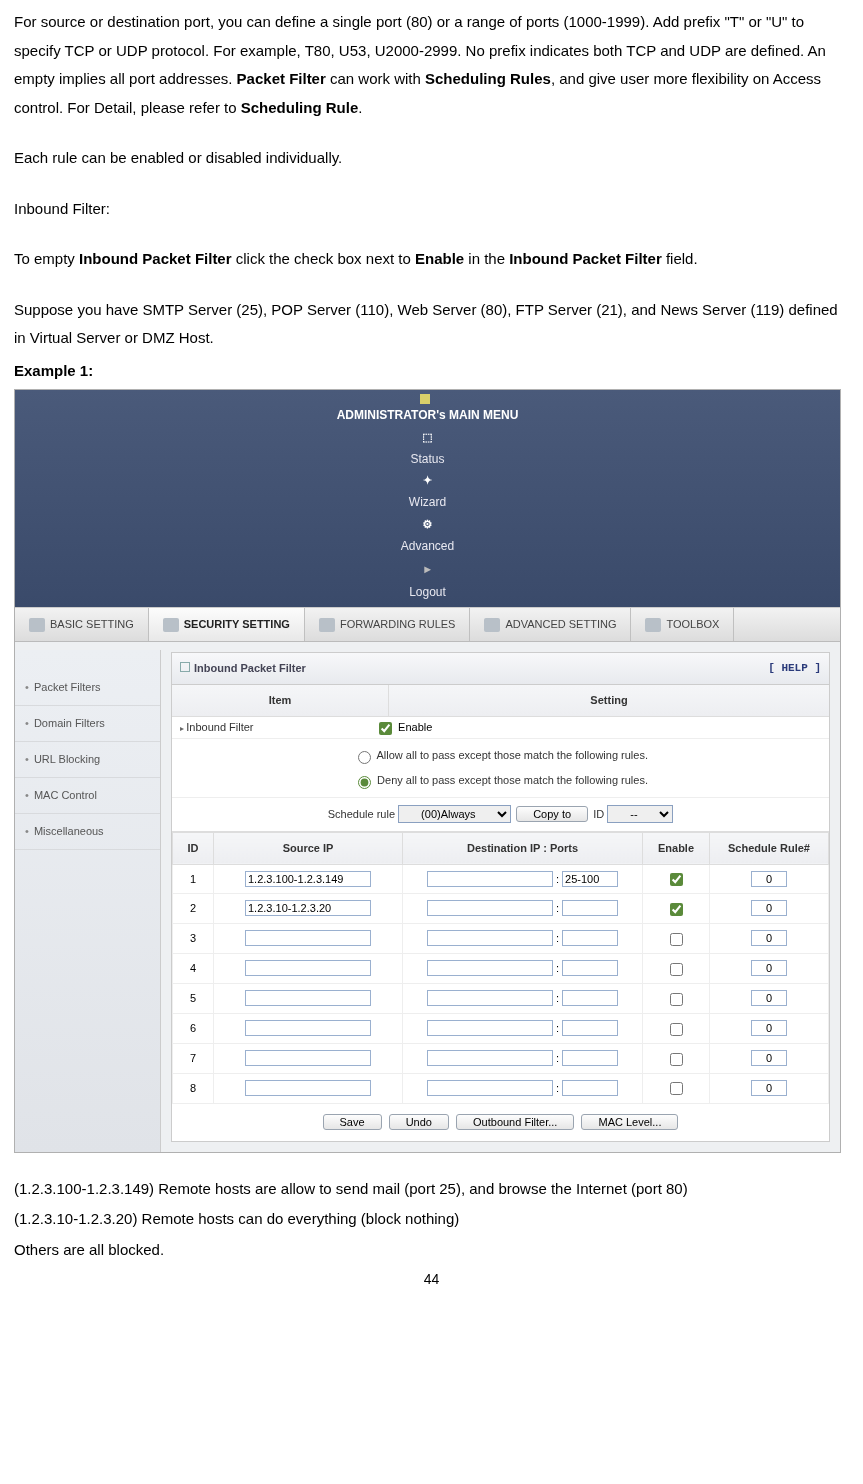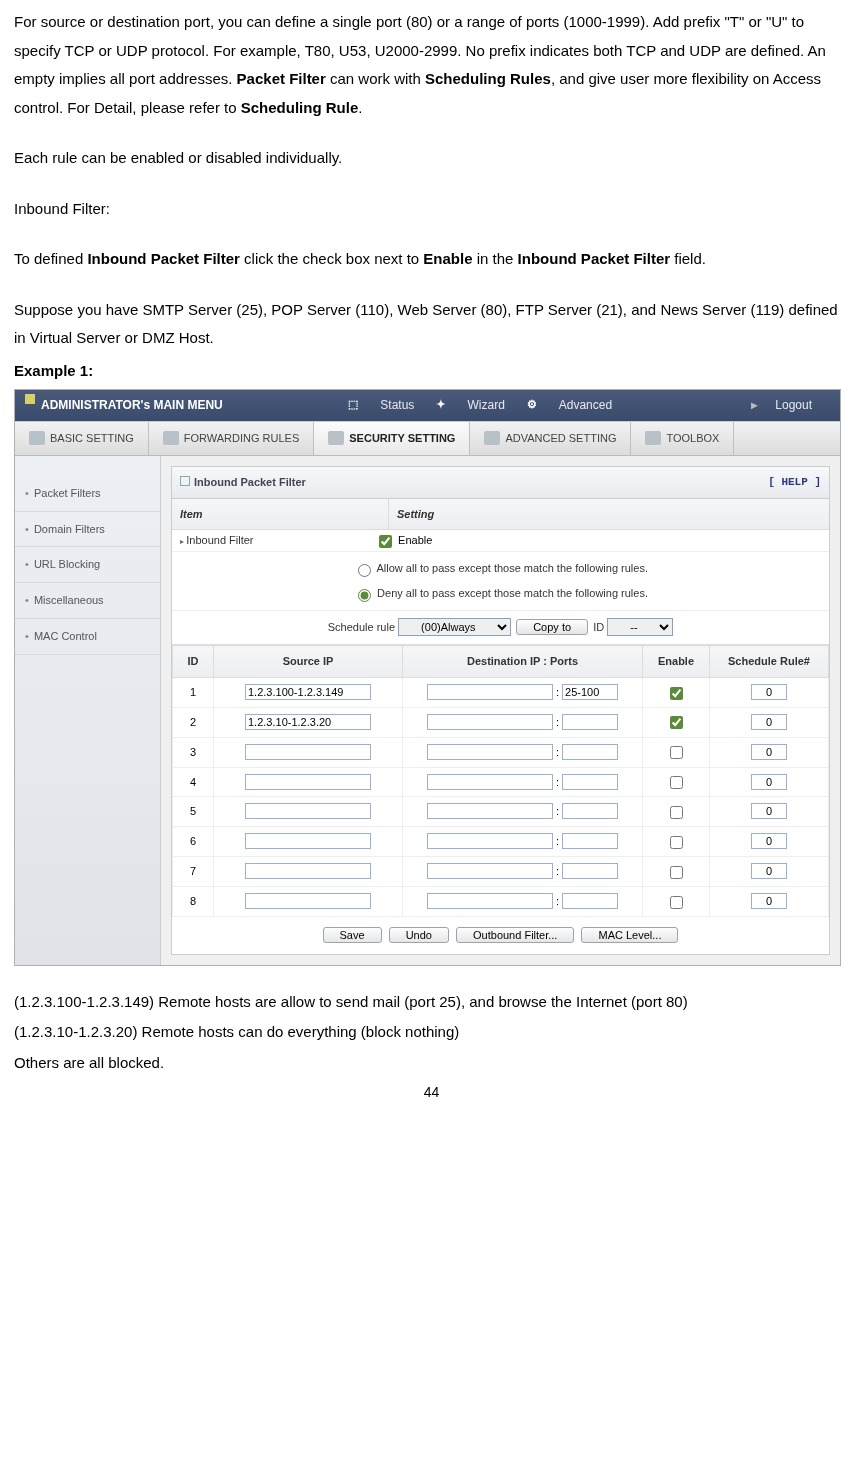--- a/index.html
+++ b/index.html
@@ -19,23 +19,25 @@
     }
     .screenshot {
       width: 825px;
       border: 1px solid #b0b0b0;
       margin: 2px 0 20px 0;
     }
     .topbar {
       background: linear-gradient(#4a5a7a, #3a4a6a);
       color: #fff;
       display: flex;
+      align-items: center;
       padding: 4px 10px;
       font-size: 12px;
       font-weight: bold;
+      flex-direction: column;
     }
     .topbar .spacer { flex: 1; }
     .topbar .menuItem { margin: 0 18px; color: #e8e8f0; font-weight: normal; }
     .topbar .icon { margin: 0 4px; font-size: 11px; }
     .tabbar {
       background: linear-gradient(#f2f2f2, #dcdcdc);
       border-top: 1px solid #ccc;
       border-bottom: 1px solid #bbb;
       display: flex;
       font-size: 11px;
@@ -63,20 +65,21 @@
     .mainarea {
       display: flex;
       background: #eef0f2;
     }
     .sidebar {
       width: 145px;
       background: linear-gradient(#eceff3, #e0e3e8);
       border-right: 1px solid #ccc;
       padding-top: 20px;
       font-size: 11px;
+      margin-top: 8px;
     }
     .sidebar .sitem {
       padding: 7px 10px;
       border-bottom: 1px solid #d8dadd;
       color: #555;
     }
     .sidebar .sitem::before {
       content: "• ";
       color: #888;
       margin-right: 2px;
@@ -100,24 +103,23 @@
       font-weight: bold;
     }
     .panel-head .help { color: #2a3a7a; font-family: Liberation Mono, monospace; }
     .grid2 {
       display: flex;
       border-bottom: 1px solid #ddd;
       background: linear-gradient(#f5f6f8, #edeef1);
     }
     .grid2 .cellh {
       padding: 5px 8px;
-      text-align: left;
+      text-align: center;
       font-weight: bold;
       color: #333;
-      font-style: italic;
     }
     .grid2 .cellh:first-child { flex: 0 0 200px; border-right:1px solid #ddd; }
     .grid2 .cellh:last-child { flex: 1; }
     .frow {
       display: flex;
       border-bottom: 1px solid #eee;
       align-items: center;
       padding: 0 8px;
     }
     .frow .lbl { flex: 0 0 195px; color: #333; }
@@ -196,21 +198,21 @@
   </style>
 </head>
 <body>
 
 <p class="para">
   <span>For source or destination port, you can define a single port (80) or a range of ports (1000-1999). Add prefix "T" or "U" to specify TCP or UDP protocol. For example, T80, U53, U2000-2999. No prefix indicates both TCP and UDP are defined. An empty implies all port addresses. </span><span class="bold">Packet Filter</span><span> can work with </span><span class="bold">Scheduling Rules</span><span>, and give user more flexibility on Access control. For Detail, please refer to </span><span class="bold">Scheduling Rule</span><span>.</span>
 </p>
 <p class="para">Each rule can be enabled or disabled individually.</p>
 <p class="para">Inbound Filter:</p>
 <p class="para">
-  <span>To defined </span><span class="bold">Inbound Packet Filter</span><span> click the check box next to </span><span class="bold">Enable</span><span> in the </span><span class="bold">Inbound Packet Filter</span><span> field.</span>
+  <span>To empty </span><span class="bold">Inbound Packet Filter</span><span> click the check box next to </span><span class="bold">Enable</span><span> in the </span><span class="bold">Inbound Packet Filter</span><span> field.</span>
 </p>
 <p class="para" style="margin-bottom:4px">Suppose you have SMTP Server (25), POP Server (110), Web Server (80), FTP Server (21), and News Server (119) defined in Virtual Server or DMZ Host.</p>
 <p class="para bold" style="margin-bottom:4px">Example 1:</p>
 
 <div class="screenshot">
 
   <div class="topbar">
     <span style="display:inline-block;width:10px;height:10px;background:#d8cf6a;margin-right:6px"></span>
     <span class="bold">ADMINISTRATOR's MAIN MENU</span>
     <span class="spacer"></span>
@@ -223,45 +225,45 @@
     <span class="spacer"></span>
     <span style="color:#bbb">▸ </span>
     <span class="menuItem">Logout</span>
   </div>
 
   <div class="tabbar">
     <div class="tab">
         <span class="tabicon"></span>
         <span>BASIC SETTING</span>
       </div>
+    <div class="tab active">
+        <span class="tabicon"></span>
+        <span>SECURITY SETTING</span>
+      </div>
     <div class="tab">
         <span class="tabicon"></span>
         <span>FORWARDING RULES</span>
-      </div>
-    <div class="tab active">
-        <span class="tabicon"></span>
-        <span>SECURITY SETTING</span>
       </div>
     <div class="tab">
         <span class="tabicon"></span>
         <span>ADVANCED SETTING</span>
       </div>
     <div class="tab">
         <span class="tabicon"></span>
         <span>TOOLBOX</span>
       </div>
   </div>
 
   <div class="mainarea">
     <div class="sidebar">
       <div class="sitem">Packet Filters</div>
       <div class="sitem">Domain Filters</div>
       <div class="sitem">URL Blocking</div>
+      <div class="sitem">MAC Control</div>
       <div class="sitem">Miscellaneous</div>
-      <div class="sitem">MAC Control</div>
     </div>
 
     <div class="content">
       <div class="panel">
         <div class="panel-head">
           <span><span style="display:inline-block;width:8px;height:8px;border:1px solid #8aa;margin-right:4px"></span><span>Inbound Packet Filter</span></span>
           <span class="help">[ HELP ]</span>
         </div>
         <div class="grid2">
           <div class="cellh">Item</div>

